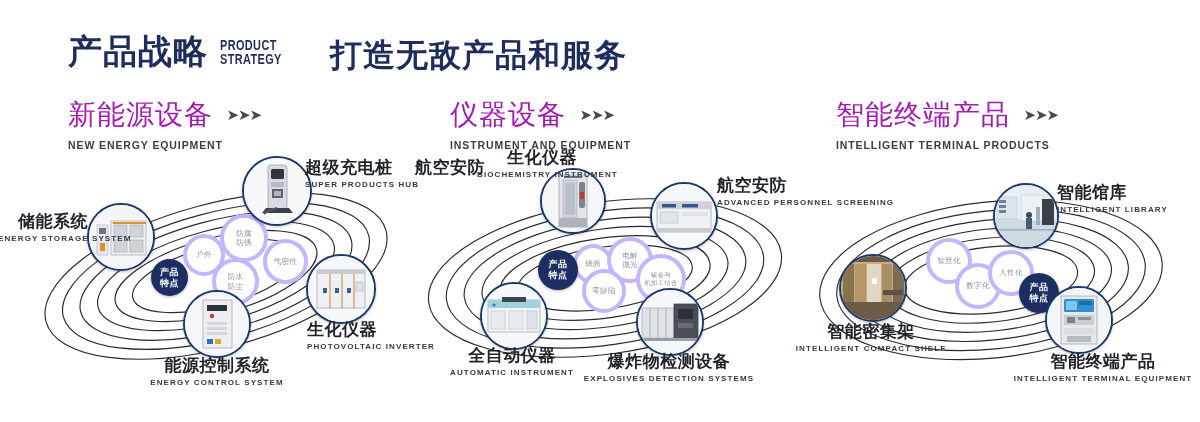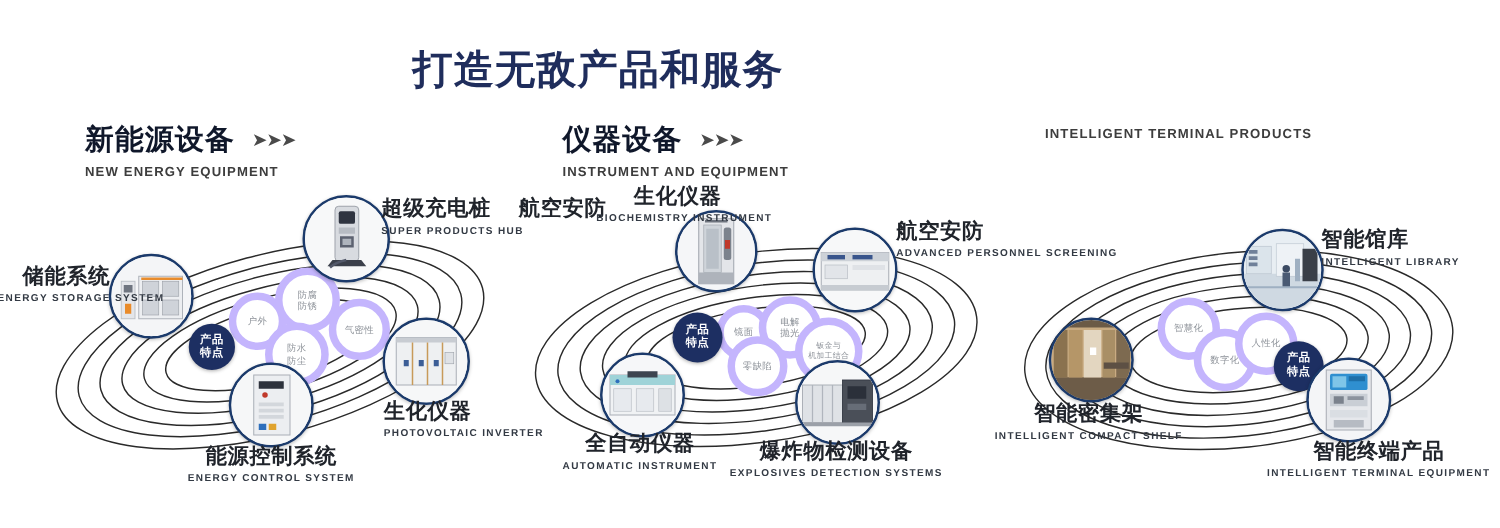--- a/index.html
+++ b/index.html
@@ -24,21 +24,21 @@
   .title-en div{display:block;}
   .title-slogan{
     position:absolute;left:330px;top:34px;
     font-size:32px;font-weight:bold;color:#1f2d5c;letter-spacing:1px;
     font-family:"DejaVu Sans","Liberation Sans",sans-serif;
   }
 
   
   .sec-head{position:absolute;}
   .sec-head .cn{
-    font-size:23px;font-weight:bold;color:#0f172a;letter-spacing:1px;
+    font-size:28px;font-weight:normal;color:#a21caf;letter-spacing:1px;
     font-family:"DejaVu Sans","Liberation Sans",sans-serif;display:inline-block;vertical-align:middle;
   }
   .sec-head .arrows{
     display:inline-block;vertical-align:middle;margin-left:9px;color:#4a4a4a;
     font-size:15px;letter-spacing:-1px;font-weight:bold;
   }
   .sec-head .en{
     margin-top:5px;font-size:10.5px;color:#3d3d3d;letter-spacing:.9px;font-weight:bold;
     font-family:"Liberation Sans",sans-serif;
   }
@@ -51,21 +51,21 @@
   .node{
     position:absolute;border-radius:50%;overflow:hidden;
     border:2.5px solid #1b3a6b;background:#e9ecef;
     box-shadow:0 1px 3px rgba(0,0,0,.25);
   }
   .node .ph{position:absolute;left:0;top:0;right:0;bottom:0;}
 
   
   .feat{
     position:absolute;border-radius:50%;
-    background:#ffffff;border:6px solid #c4b5fd;
+    background:#ffffff;border:4px solid #c4b5fd;
     display:flex;align-items:center;justify-content:center;text-align:center;
     color:#8d9299;font-size:7.5px;line-height:1.22;letter-spacing:.3px;
     font-family:"DejaVu Sans","Liberation Sans",sans-serif;
   }
   .feat span{display:block;}
   .feat-core{
     position:absolute;border-radius:50%;
     background:#1d2f62;color:#ffffff;font-weight:bold;
     display:flex;align-items:center;justify-content:center;text-align:center;
     font-size:9px;line-height:1.18;letter-spacing:.5px;
@@ -85,39 +85,50 @@
     font-family:"Liberation Sans",sans-serif;line-height:1.3;margin-top:2px;
   }
   .lbl.right{text-align:right;}
   .lbl.center{text-align:center;}
 </style>
 </head>
 <body>
 
 <div id="root">
 
+  <div class="title-row">
+    <div class="title-cn">产品战略</div>
+    <div class="title-en">
+      <div>PRODUCT</div>
+      <div>STRATEGY</div>
+    </div>
+  </div>
   <div class="title-slogan">打造无敌产品和服务</div>
 
   <div class="sec-head" style="left:68px;top:96px;">
     <div>
       <span class="cn">新能源设备</span>
       <span class="arrows">➤➤➤</span>
     </div>
     <div class="en">NEW ENERGY EQUIPMENT</div>
   </div>
 
   <div class="sec-head" style="left:450px;top:96px;">
     <div>
       <span class="cn">仪器设备</span>
       <span class="arrows">➤➤➤</span>
     </div>
     <div class="en">INSTRUMENT AND EQUIPMENT</div>
   </div>
 
   <div class="sec-head" style="left:836px;top:96px;">
+    <div>
+      <span class="cn">智能终端产品</span>
+      <span class="arrows">➤➤➤</span>
+    </div>
     <div class="en">INTELLIGENT TERMINAL PRODUCTS</div>
   </div>
 
   <div class="panel" style="left:20px;">
     <svg class="orbits" viewBox="0 0 400 255">
       <g fill="none" stroke="#2a2a2a" stroke-width="1.15">
         <ellipse cx="196" cy="126" rx="176" ry="72" transform="rotate(-15 196 126)"></ellipse>
         <ellipse cx="196" cy="126" rx="158" ry="63" transform="rotate(-15 196 126)"></ellipse>
         <ellipse cx="196" cy="126" rx="140" ry="55" transform="rotate(-15 196 126)"></ellipse>
         <ellipse cx="196" cy="126" rx="122" ry="46" transform="rotate(-15 196 126)"></ellipse>

